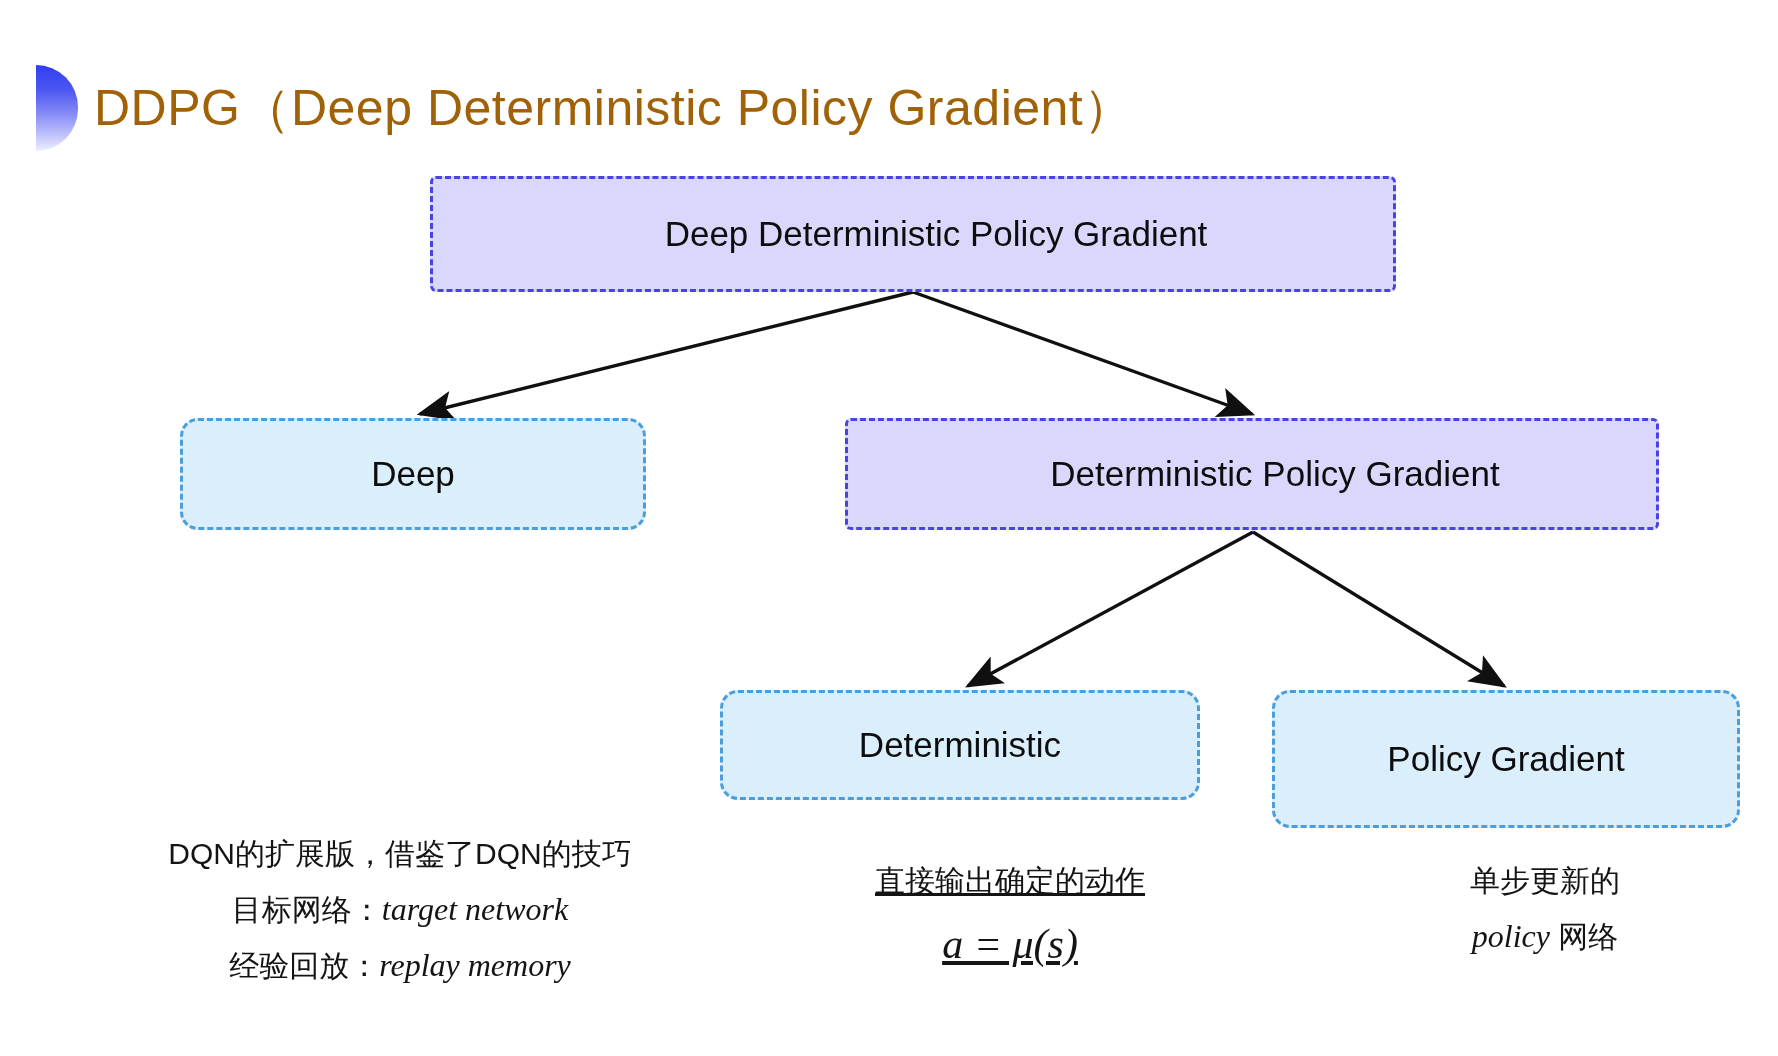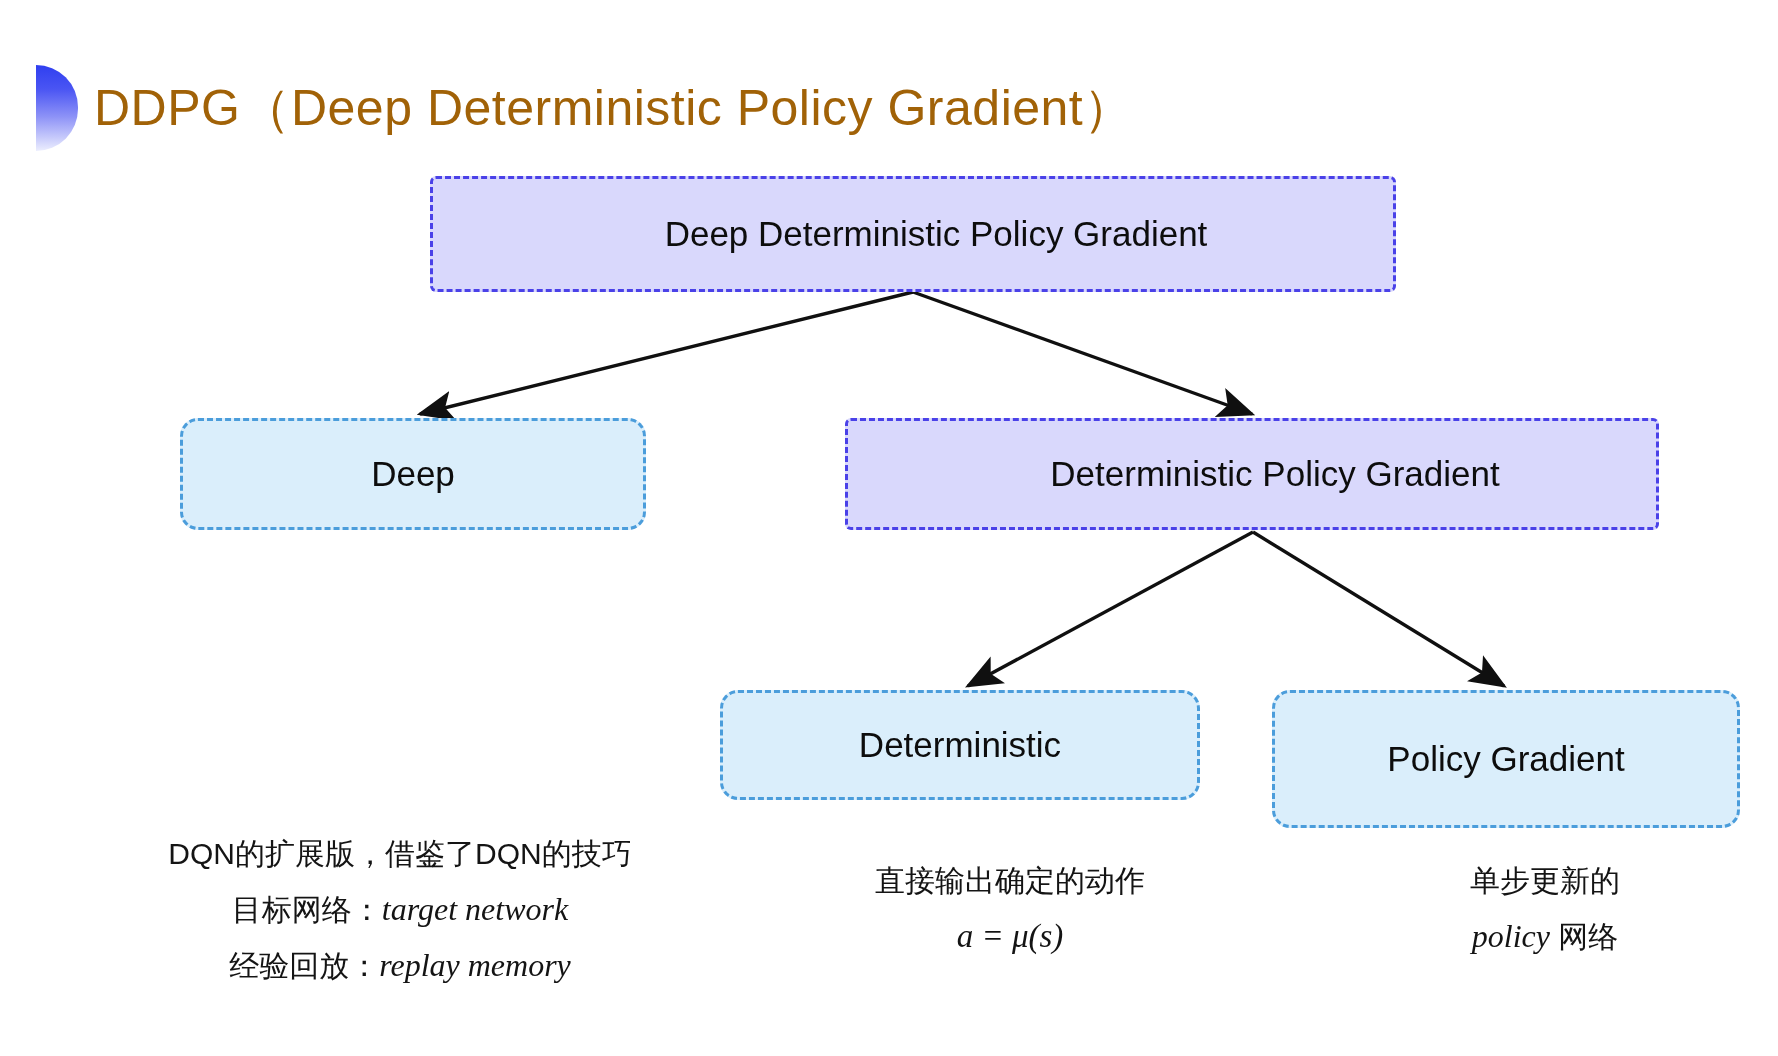--- a/index.html
+++ b/index.html
@@ -111,25 +111,25 @@
   }
   .ann-line { display: block; }
   .ital {
     font-family: "Liberation Serif", serif;
     font-style: italic;
     font-size: 32px;
   }
   .formula {
     font-family: "Liberation Serif", serif;
     font-style: italic;
-    font-size: 33px;
+    font-size: 42px;
   }
 
   #ann-deep  { left: 120px; top: 828px; width: 560px; }
-  #ann-det   { left: 800px; top: 855px; width: 420px; }
+  #ann-det   { left: 800px; top: 855px; width: 420px; text-decoration: underline; }
   #ann-pg    { left: 1345px; top: 855px; width: 400px; }
 </style>
 </head>
 <body>
 
 <div id="slide">
 
   <div id="title-row">
     <div id="title-bullet"></div>
     <div id="title-text">DDPG（Deep Deterministic Policy Gradient）</div>

